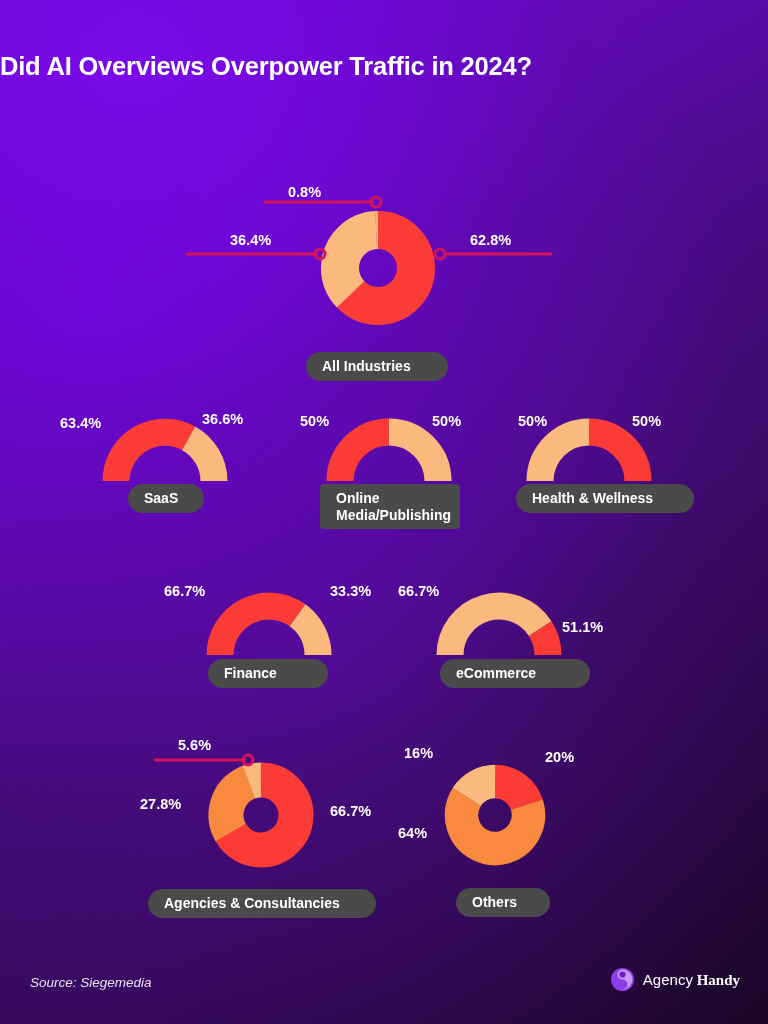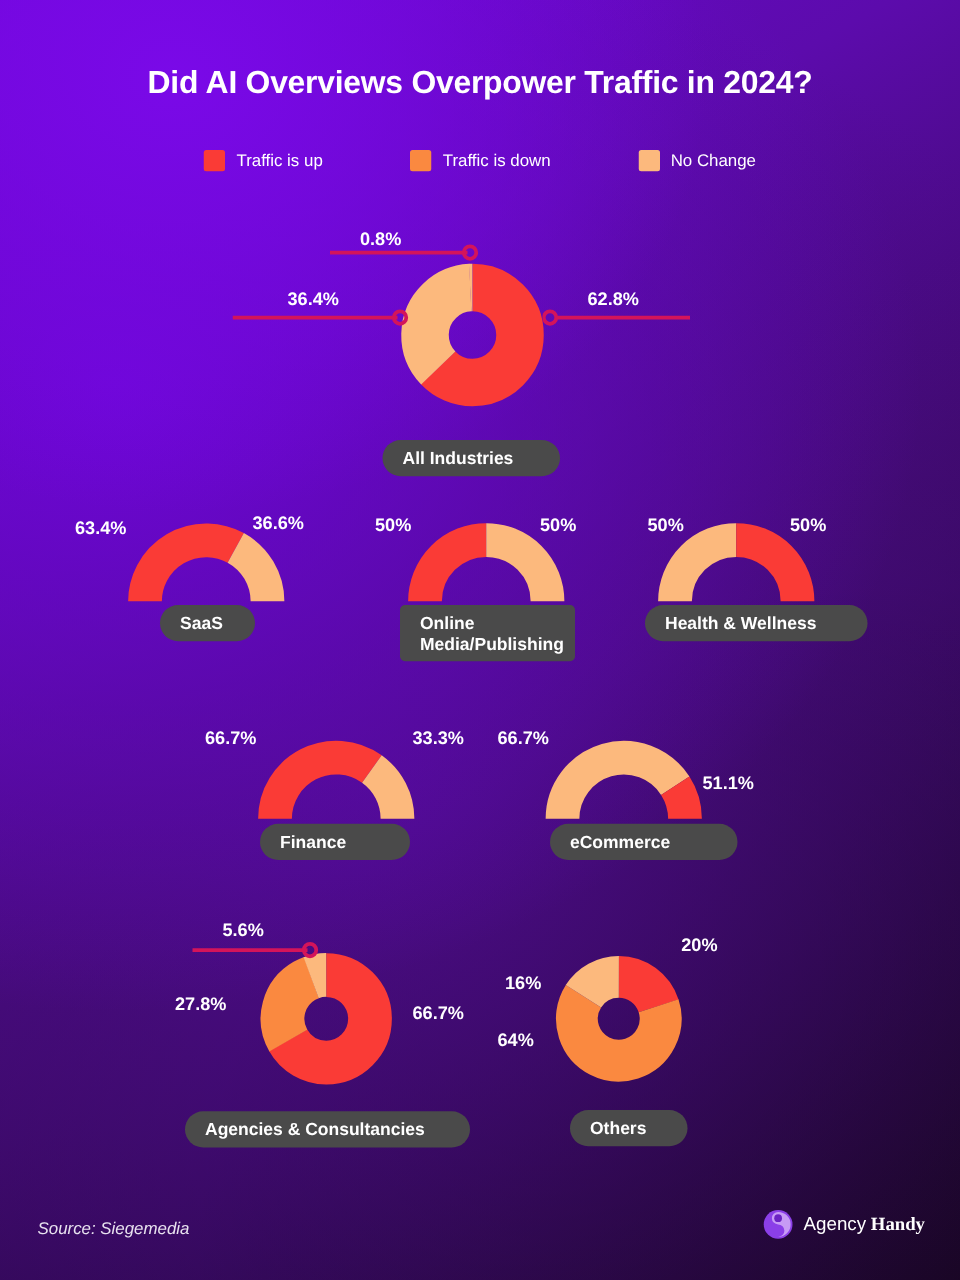--- a/index.html
+++ b/index.html
@@ -26,21 +26,21 @@
       radial-gradient(ellipse 110% 80% at 95% 100%, #120517 0%, rgba(18,5,23,0) 68%),
       linear-gradient(150deg, #6f06d8 0%, #5c0bac 28%, #3d0a6a 55%, #25073f 78%, #140519 100%);
     overflow: hidden;
   }
 
   
   .title {
     position: absolute;
     left: 0; right: 0;
     top: 52px;
-    text-align: center;
+    text-align: left;
     color: #ffffff;
     font-size: 25.5px;
     font-weight: bold;
     letter-spacing: -0.2px;
   }
 
   .legend {
     position: absolute;
     top: 120px;
     left: 0; right: 0;
@@ -117,34 +117,20 @@
   }
   .brand-name b { font-weight: bold; font-family: Liberation Serif, serif; }
 </style>
 </head>
 <body>
 
 <div id="poster">
 
   <div class="title">Did AI Overviews Overpower Traffic in 2024?</div>
 
-  <div class="legend">
-    <div class="legend-item">
-      <span class="legend-swatch" style="background:#FA3B36"></span>
-      <span class="legend-label">Traffic is up</span>
-    </div>
-    <div class="legend-item">
-      <span class="legend-swatch" style="background:#FA8940"></span>
-      <span class="legend-label">Traffic is down</span>
-    </div>
-    <div class="legend-item">
-      <span class="legend-swatch" style="background:#FCB97D"></span>
-      <span class="legend-label">No Change</span>
-    </div>
-  </div>
 
   <div class="chart" style="left:302px; top:192px; width:152px; height:152px;">
     <svg width="152" height="152" viewBox="0 0 152 152">
 
       <circle r="38" cx="76" cy="76" fill="none" stroke="#FA3B36" stroke-width="38" stroke-dasharray="149.9 88.8" transform="rotate(-90 76 76)"></circle>
 
       <circle r="38" cx="76" cy="76" fill="none" stroke="#FCB97D" stroke-width="38" stroke-dasharray="86.9 151.8" transform="rotate(136.1 76 76)"></circle>
 
       <circle r="38" cx="76" cy="76" fill="none" stroke="#FCB97D" stroke-width="38" stroke-dasharray="1.9 236.8" transform="rotate(-92.9 76 76)"></circle>
     </svg>
@@ -243,21 +229,21 @@
   <div class="chart" style="left:428px; top:748px; width:134px; height:134px;">
     <svg width="134" height="134" viewBox="0 0 134 134">
 
       <circle r="33.5" cx="67" cy="67" fill="none" stroke="#FA3B36" stroke-width="33.5" stroke-dasharray="42.1 168.3" transform="rotate(-90 67 67)"></circle>
 
       <circle r="33.5" cx="67" cy="67" fill="none" stroke="#FA8940" stroke-width="33.5" stroke-dasharray="134.6 75.8" transform="rotate(-18 67 67)"></circle>
 
       <circle r="33.5" cx="67" cy="67" fill="none" stroke="#FCB97D" stroke-width="33.5" stroke-dasharray="33.7 176.7" transform="rotate(212.4 67 67)"></circle>
     </svg>
   </div>
-  <div class="pct" style="left:404px; top:745px;margin-top:34px;">16%</div>
+  <div class="pct" style="left:404px; top:745px;">16%</div>
   <div class="pct" style="left:545px; top:749px;">20%</div>
   <div class="pct" style="left:398px; top:825px;">64%</div>
   <div class="pill" style="left:456px; top:888px; width:62px;">Others</div>
 
   <div class="source">Source: Siegemedia</div>
 
   <div class="brand">
     <svg width="25" height="25" viewBox="0 0 25 25">
       <circle cx="12.5" cy="12.5" r="11.5" fill="#8B3FE8"></circle>
       <path d="M12.5 2.5 a10 10 0 0 1 0 20 a5 5 0 0 0 0 -10 a5 5 0 0 1 0 -10 z" fill="#C79BF5"></path>

